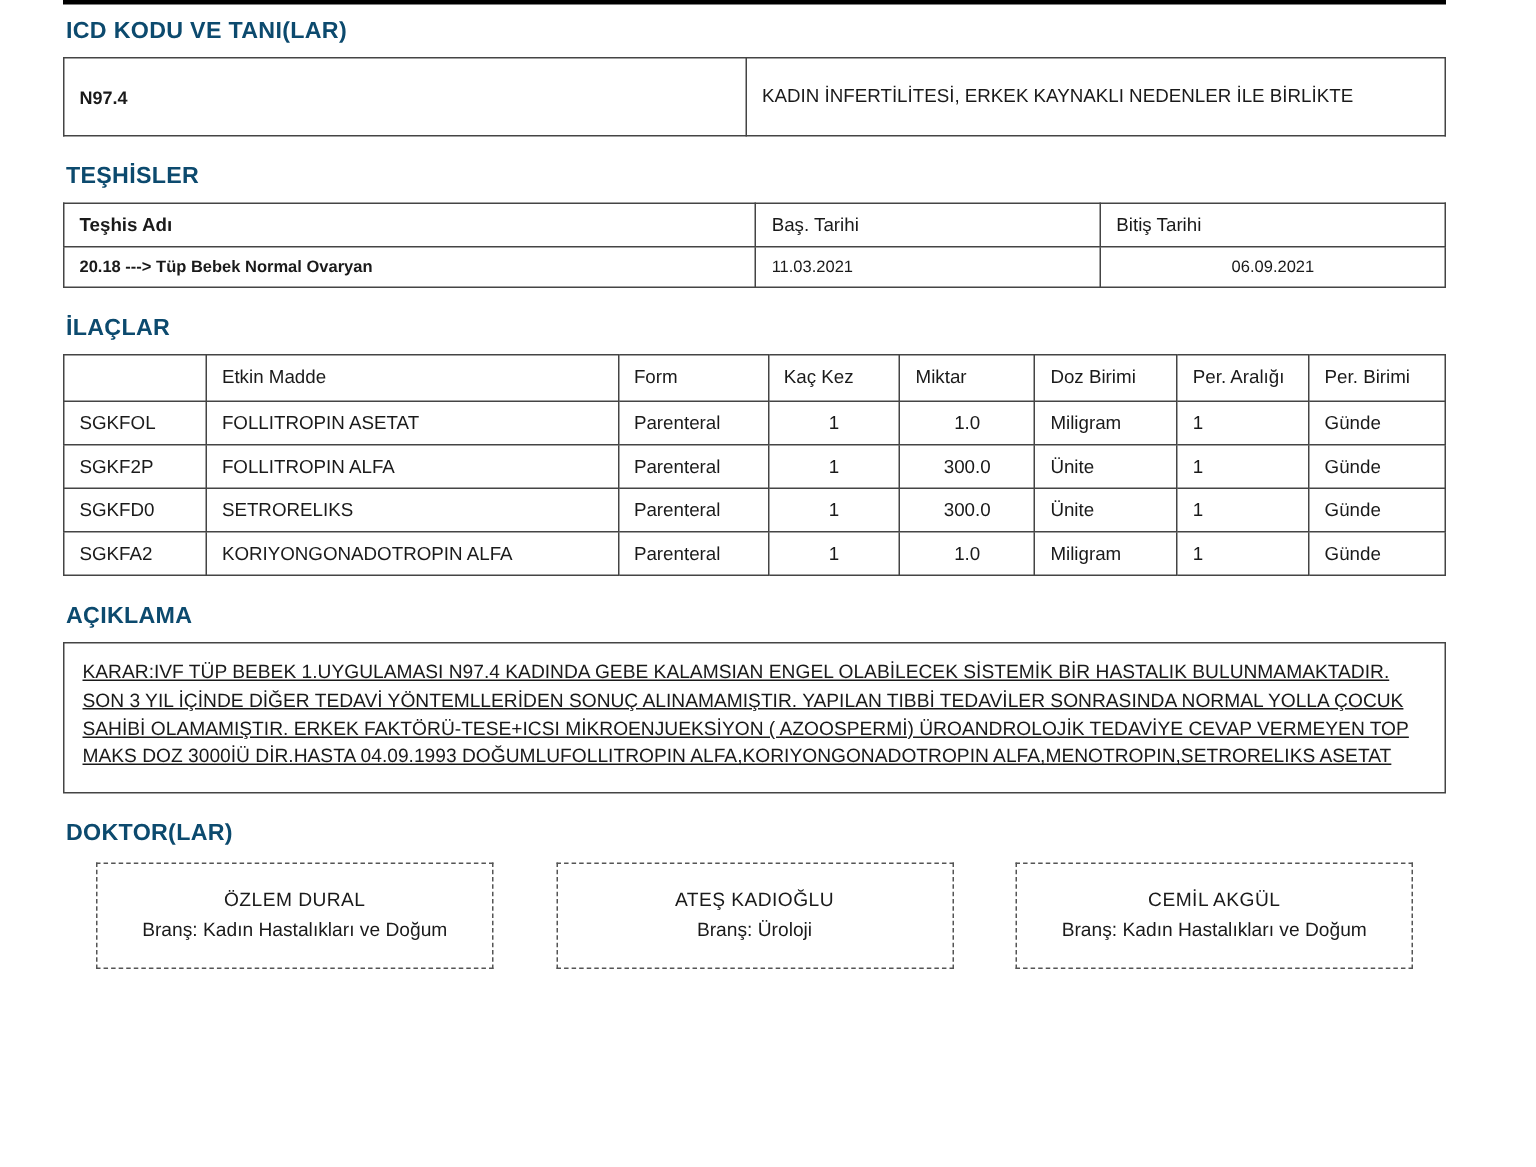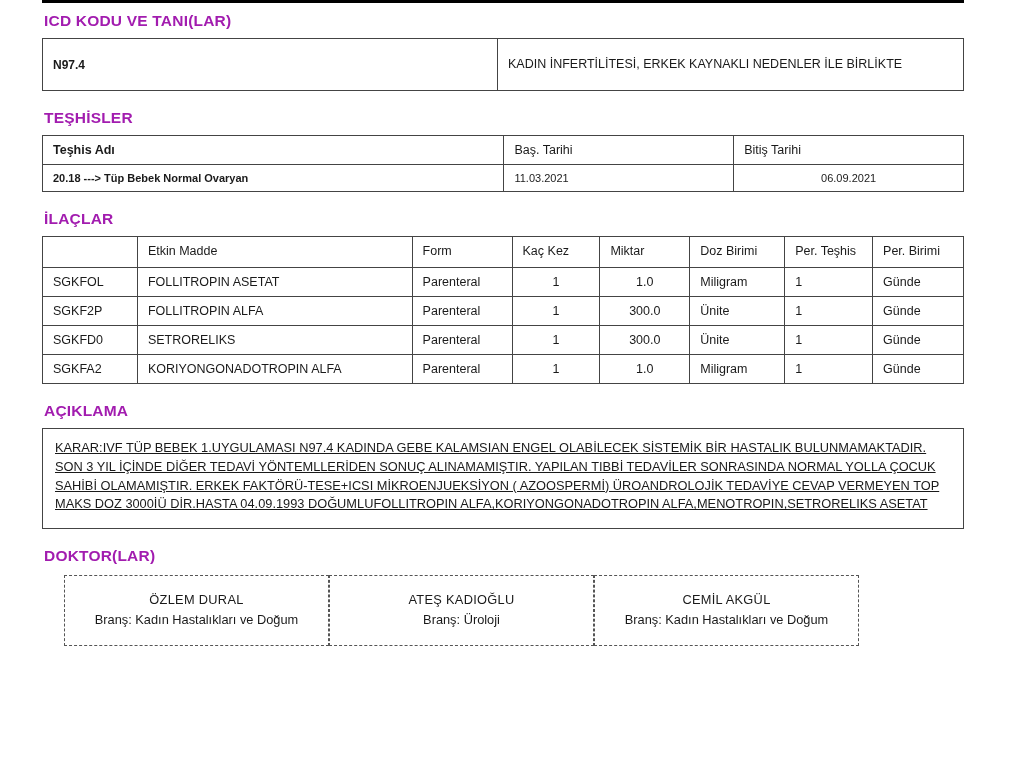--- a/index.html
+++ b/index.html
@@ -26,21 +26,21 @@
     height: 3px;
     background: #000000;
   }
   .content {
     position: absolute;
     left: 42px;
     top: 12px;
     width: 922px;
   }
   .section-title {
-    color: #a21caf;
+    color: #0c4a6e;
     font-size: 15.5px;
     font-weight: bold;
     letter-spacing: 0.2px;
     margin: 0 0 8px 2px;
   }
   .gap-md { height: 18px; }
 
   table.doc {
     width: 100%;
     border-collapse: collapse;
@@ -93,20 +93,21 @@
     border: 1px solid #444444;
     padding: 10px 12px 14px 12px;
     font-size: 12.8px;
     line-height: 1.48;
     text-decoration: underline;
   }
 
   
   .doctors {
     display: flex;
+    justify-content: space-between;
     margin-top: 10px;
     padding: 0 22px;
   }
   .doctor-card {
     width: 265px;
     border: 1px dashed #555555;
     padding: 14px 10px 16px 10px;
     text-align: center;
     font-size: 12.8px;
     line-height: 1.5;
@@ -158,21 +159,21 @@
     <div class="section-title">İLAÇLAR</div>
     <table class="doc ilac">
       <thead>
         <tr>
           <th class="c-kod"></th>
           <th class="c-madde">Etkin Madde</th>
           <th class="c-form">Form</th>
           <th class="c-kac">Kaç Kez</th>
           <th class="c-mik">Miktar</th>
           <th class="c-doz">Doz Birimi</th>
-          <th class="c-per">Per. Teşhis</th>
+          <th class="c-per">Per. Aralığı</th>
           <th class="c-perb">Per. Birimi</th>
         </tr>
       </thead>
       <tbody>
         <tr>
           <td class="c-kod">SGKFOL</td>
           <td class="c-madde">FOLLITROPIN ASETAT</td>
           <td class="c-form">Parenteral</td>
           <td class="c-kac">1</td>
           <td class="c-mik">1.0</td>

